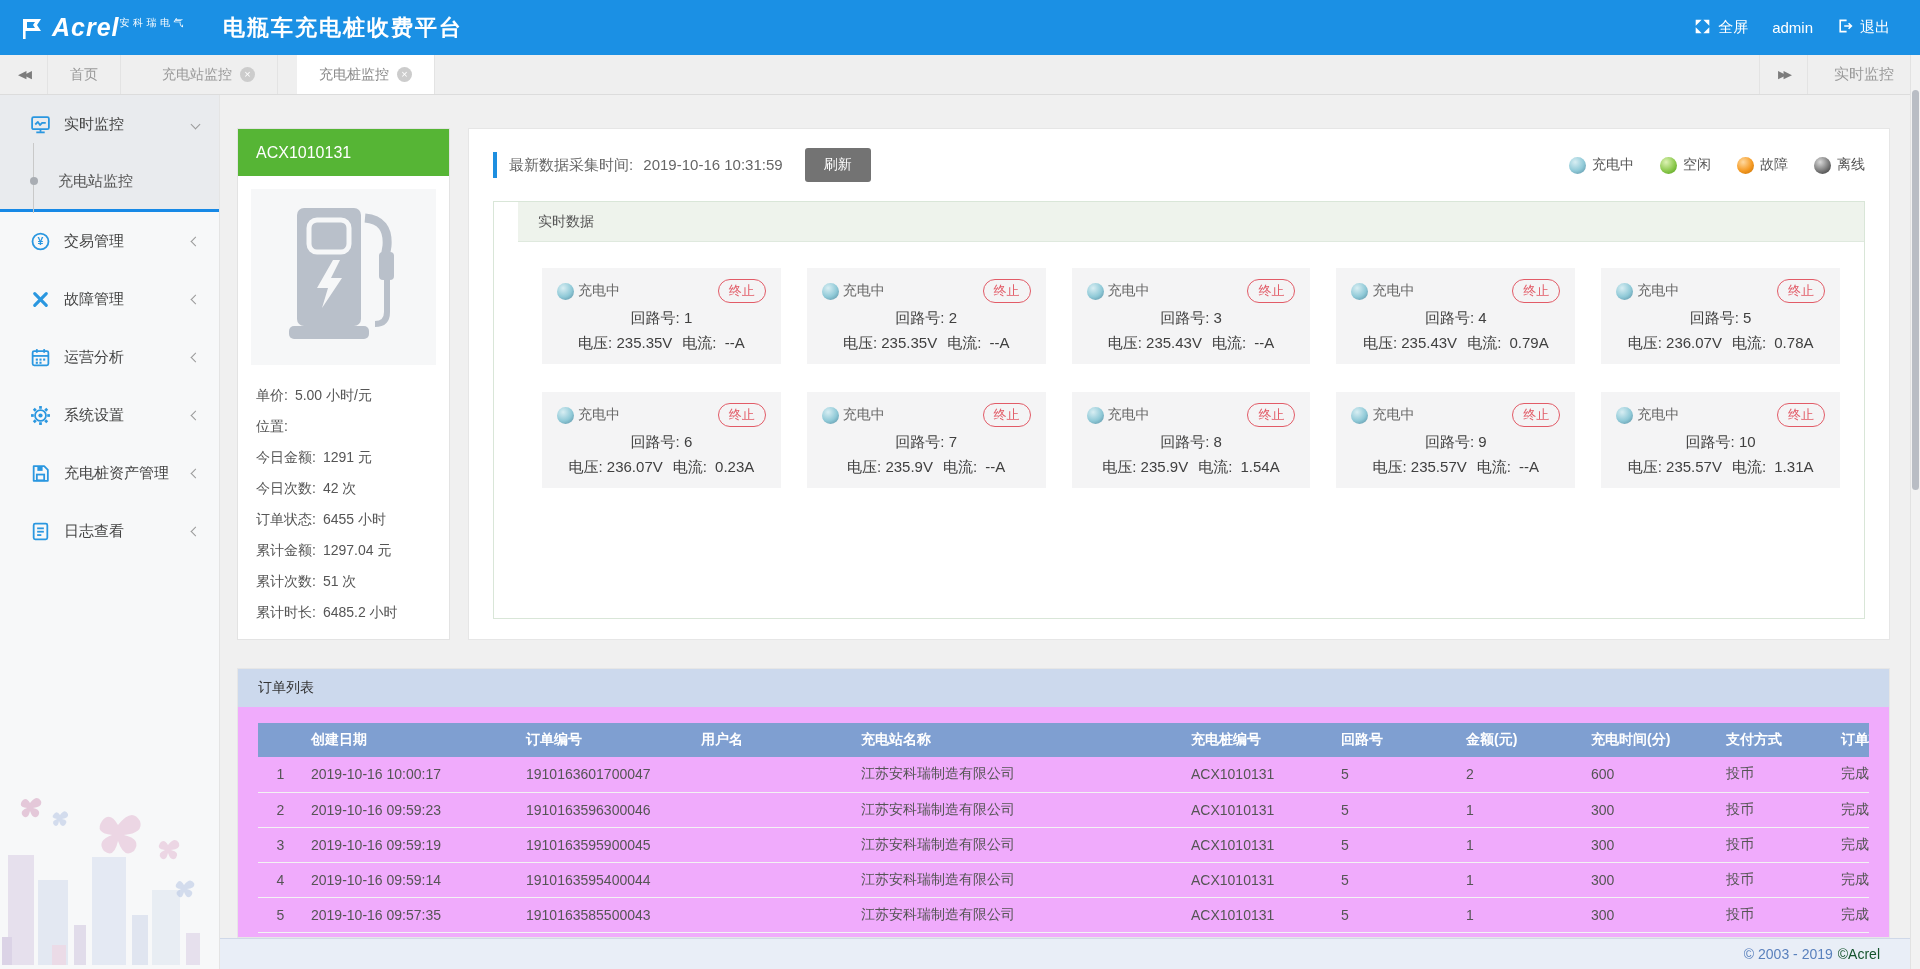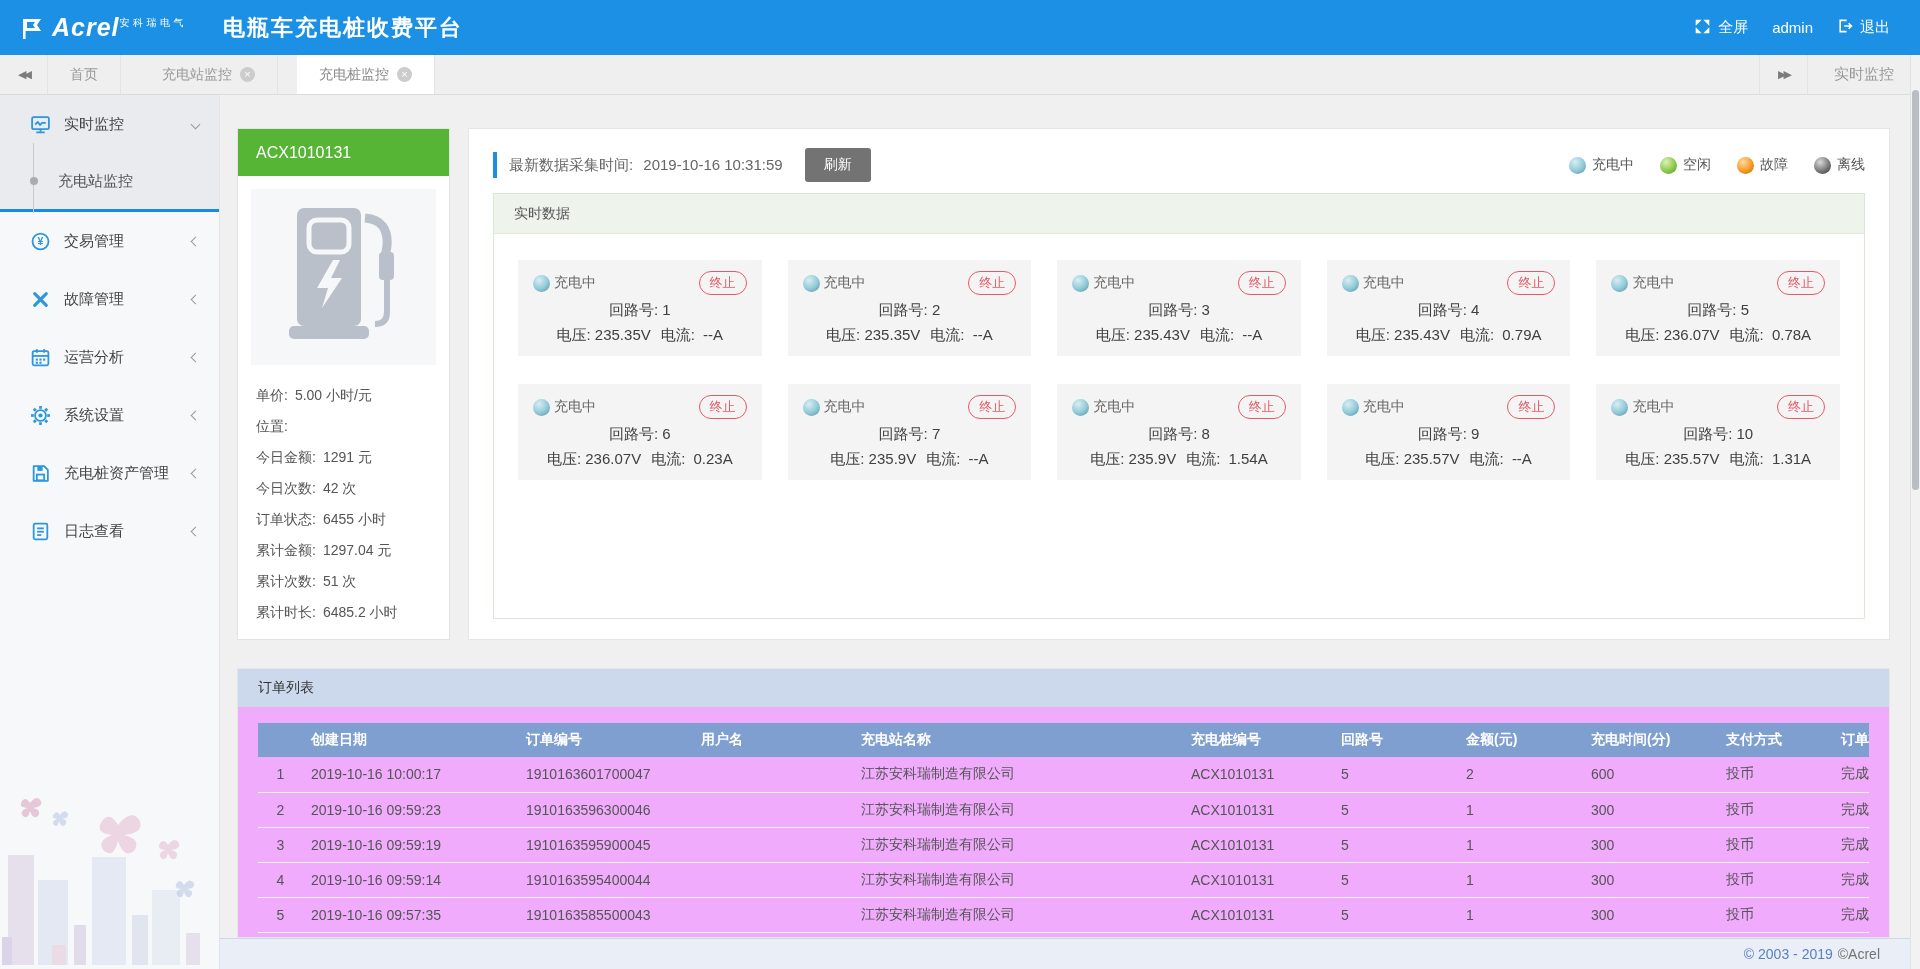--- a/index.html
+++ b/index.html
@@ -69,22 +69,22 @@
   .panel-toprow { display:flex; align-items:center; height:40px; flex:none; }
   .accent-bar { width:4px; height:26px; background:#1e8fe0; margin-right:12px; }
   .collect { font-size:15px; color:#666; }
   .collect .time { margin-left:6px; }
   .btn-refresh { margin-left:22px; background:#737373; color:#fff; border:none;
                  border-radius:3px; padding:8px 19px; font-size:14px; cursor:pointer; }
   .legend { margin-left:auto; display:flex; align-items:center; gap:26px;
             font-size:14px; color:#555; }
   .legend-item { display:flex; align-items:center; gap:6px; }
   .ball { width:17px; height:17px; border-radius:50%; display:inline-block; flex:none; }
-  .rt-section { margin-top:8px; border:1px solid #d9e6d8; flex:1; display:flex;
-                flex-direction:column; }
+  .rt-section { margin-top:16px; border:1px solid #d9e6d8; flex:1; display:flex;
+                flex-direction:column;padding-left:24px; }
   .rt-head { height:40px; flex:none; background:#eef3ec; border-bottom:1px solid #dfe9de;
              display:flex; align-items:center; padding-left:20px; font-size:14px; color:#555; }
   .rt-body { padding:26px 24px; display:grid; grid-template-columns:repeat(5,1fr);
              gap:28px 26px; align-content:start; }
   .circuit-card { background:#f4f4f5; height:96px; padding:11px 15px 11px;
                   display:flex; flex-direction:column; justify-content:space-between; }
   .cc-top { display:flex; align-items:center; }
   .cc-top .ball { margin-right:4px; }
   .cc-status { font-size:14px; color:#666; }
   .btn-stop { margin-left:auto; border:1px solid #e25b67; color:#e25b67;
@@ -101,21 +101,21 @@
   table { width:100%; border-collapse:collapse; table-layout:fixed; font-size:14px; color:#555; }
   thead th { background:#7f9fd1; color:#fff; font-weight:bold; text-align:left;
              height:34px; padding:0 8px; white-space:nowrap; overflow:hidden; }
   tbody td { height:35px; padding:0 8px; white-space:nowrap; overflow:hidden;
              border-bottom:1px solid #f3f3f3; }
   td.idx { text-align:center; padding:0; }
   
   .footer { height:31px; flex:none; margin-top:auto; background:#e9eef7;
             border-top:1px solid #cfd8e8; display:flex; align-items:center;
             justify-content:flex-end; padding-right:40px; font-size:14px; color:#5a81bd; }
-  .footer .brand { color:#737373; margin-left:5px; text-decoration:none; cursor:pointer; }
+  .footer .brand { color:#14532d; margin-left:5px; text-decoration:none; cursor:pointer; }
   
   .v-scroll { position:absolute; right:0; top:55px; bottom:0; width:10px;
               background:#f2f2f2; border-left:1px solid #e2e2e2; }
   .v-thumb { position:absolute; left:1px; right:1px; top:35px; height:400px;
              background:#b9bdc4; border-radius:5px; cursor:pointer; }
 </style>
 </head>
 <body>
 
 <div class="header">

